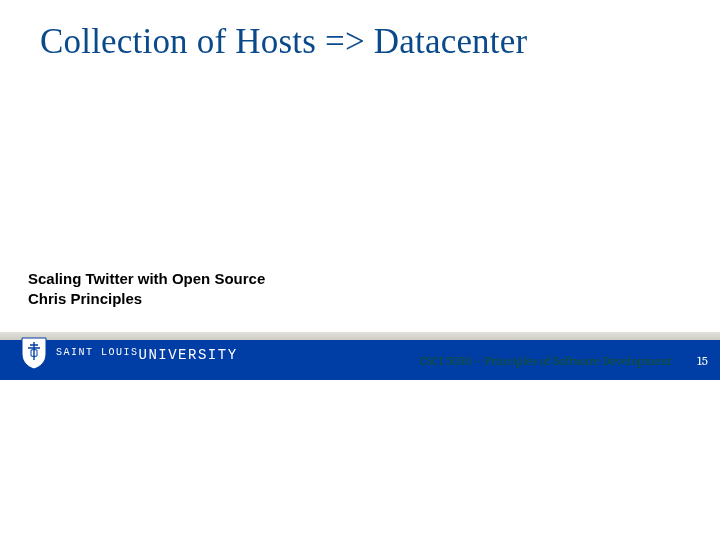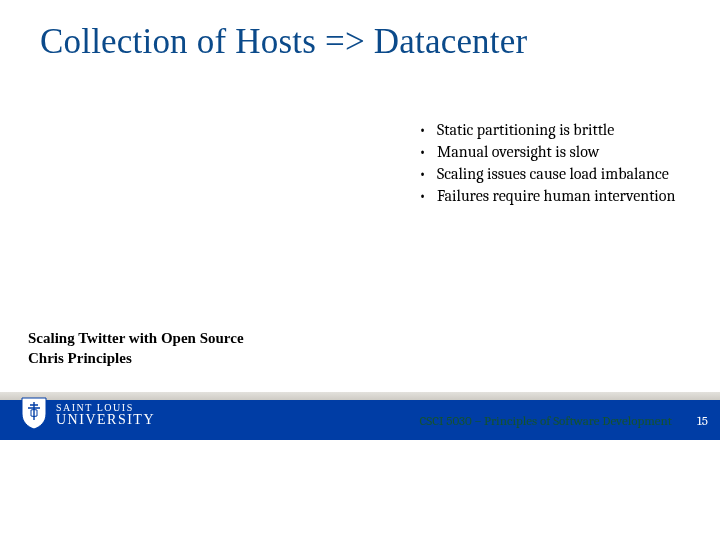--- a/index.html
+++ b/index.html
@@ -7,21 +7,21 @@
     padding: 0;
     width: 720px;
     height: 540px;
     font-family: Georgia, 'Times New Roman', serif;
     background: #ffffff;
     overflow: hidden;
     position: relative;
   }
   .slide {
     width: 720px;
-    height: 440px;
+    height: 380px;
     position: relative;
     box-sizing: border-box;
   }
   .title {
     position: absolute;
     top: 22px;
     left: 40px;
     right: 20px;
     font-size: 35px;
     color: #0b4a8a;
@@ -52,21 +52,21 @@
     content: "•";
     position: absolute;
     left: 4px;
     top: 0;
     color: #000;
   }
   .attribution {
     position: absolute;
     left: 28px;
     bottom: 72px;
-    font-family: Liberation Serif, serif;
+    font-family: Liberation Sans, sans-serif;
     font-weight: 700;
     font-size: 15px;
     color: #000;
     line-height: 1.3;
   }
   .footer {
     position: absolute;
     left: 0;
     right: 0;
     bottom: 0;
@@ -111,48 +111,39 @@
     display: flex;
     align-items: center;
     gap: 8px;
   }
   .logo-shield {
     width: 28px;
     height: 34px;
   }
   .logo-text {
     display: flex;
-    flex-direction: column;
-    font-family: Liberation Serif, serif;
+    font-family: Liberation Mono, monospace;
     color: #ffffff;
     line-height: 1.0;
     letter-spacing: 1.5px;
   }
   .logo-text-top {
     font-size: 10px;
   }
   .logo-text-bottom {
     font-size: 14px;
   }
 </style>
 </head>
 <body>
 
 <div class="slide">
 
   <div class="title">Collection of Hosts =&gt; Datacenter</div>
 
-  <div class="bullets">
-    <ul>
-      <li>Static partitioning is brittle</li>
-      <li>Manual oversight is slow</li>
-      <li>Scaling issues cause load imbalance</li>
-      <li>Failures require human intervention</li>
-    </ul>
-  </div>
 
   <div class="attribution">
     <div>Scaling Twitter with Open Source</div>
     <div>Chris Principles</div>
   </div>
 
   <div class="footer">
     <div class="footer-band-top"></div>
     <div class="footer-band"></div>
 

